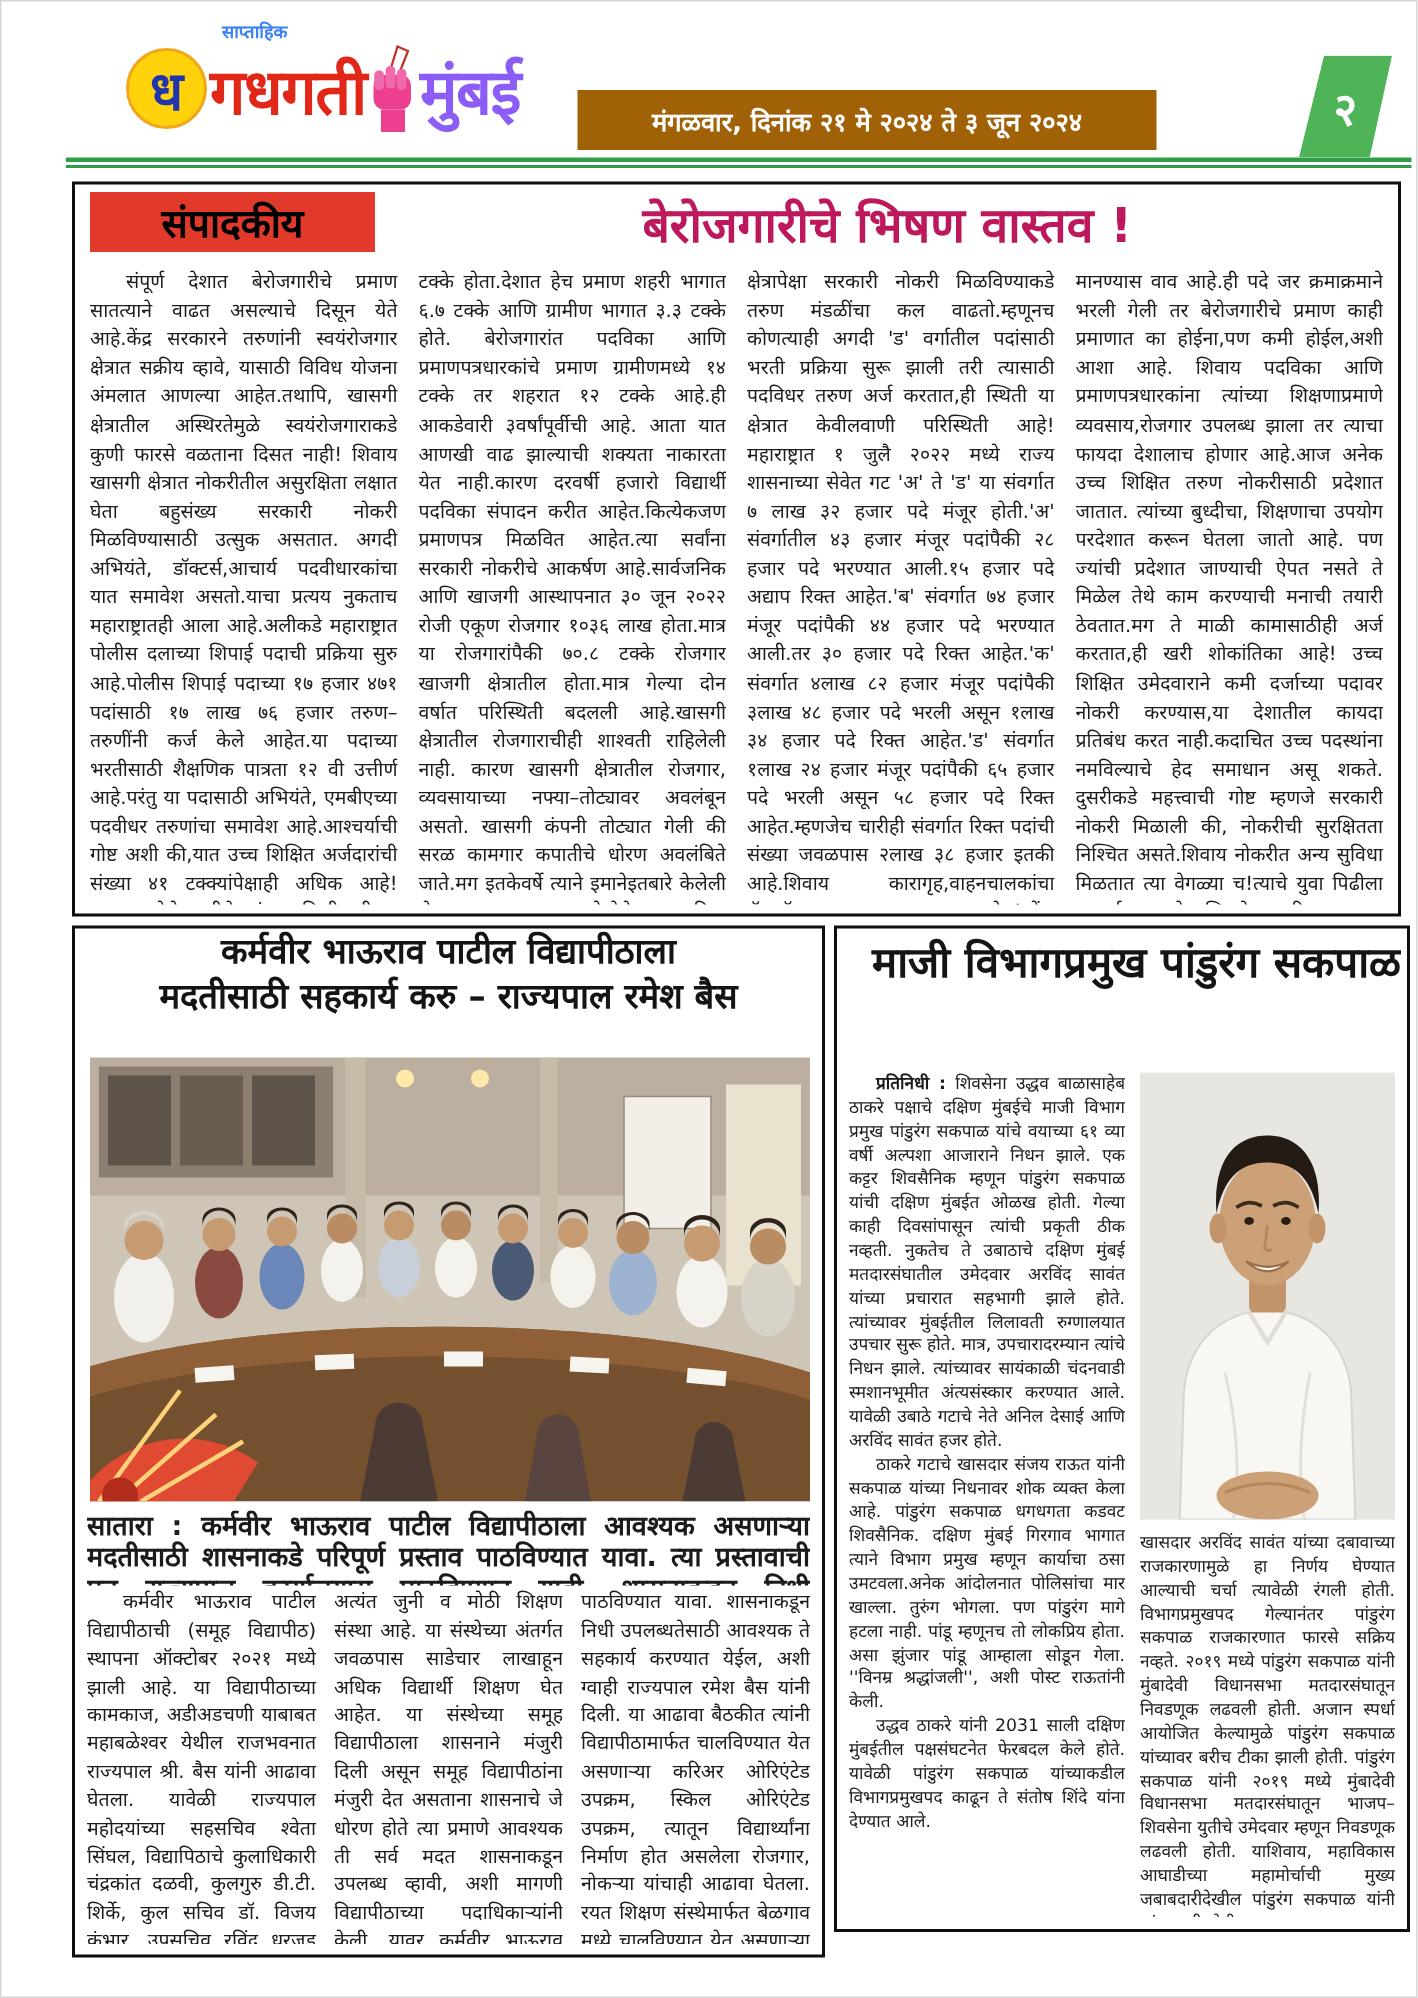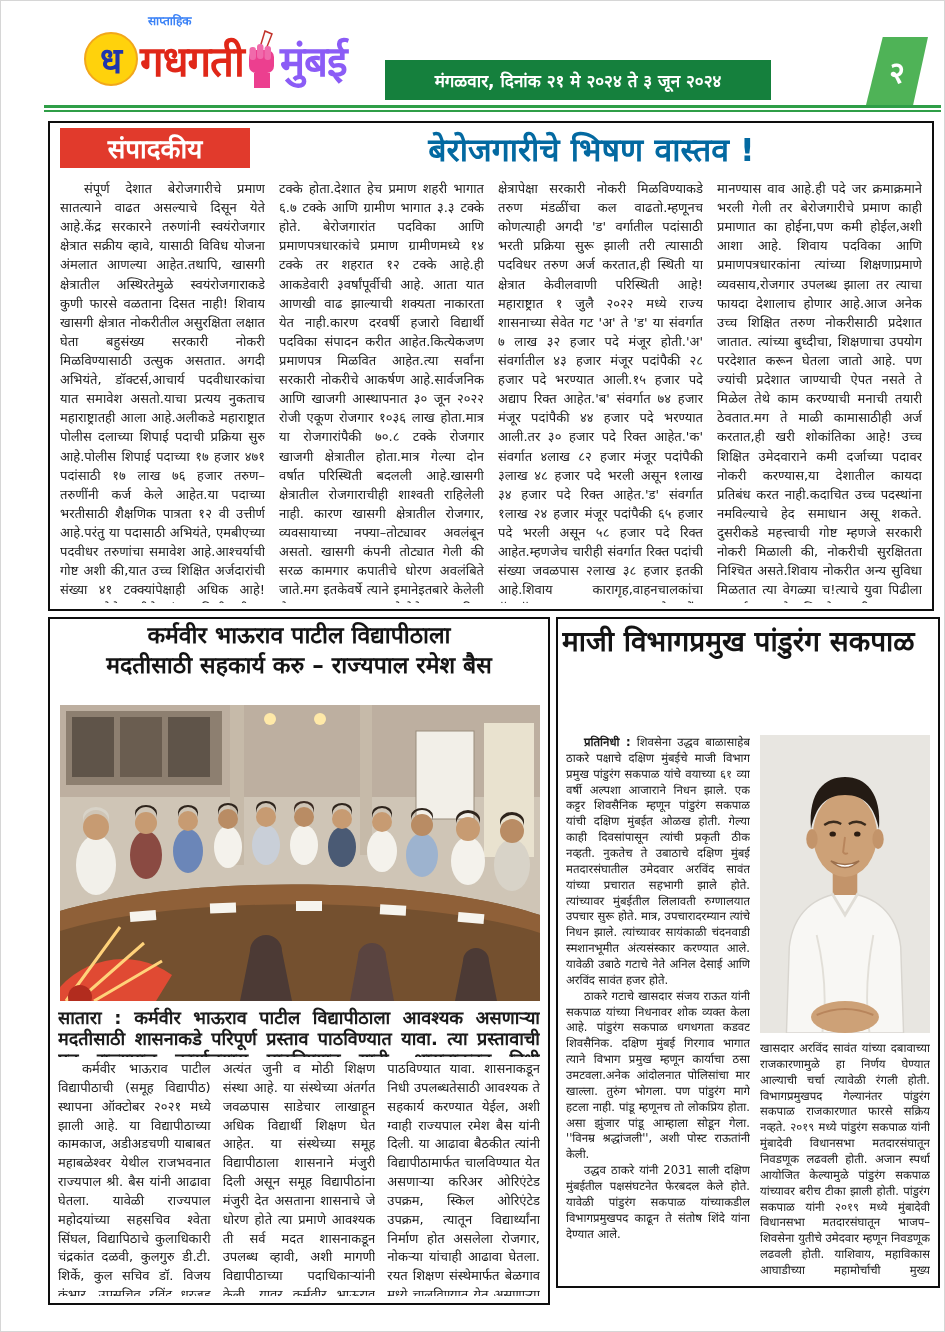--- a/index.html
+++ b/index.html
@@ -21,47 +21,47 @@
     background:#ffd20c; border:2px solid #f2a71b;
     display:flex; align-items:center; justify-content:center;
     font-size:36px; font-weight:800; color:#1e35ae; flex:0 0 auto;
   }
   .logo-mid { font-size:42px; font-weight:800; color:#e02718; letter-spacing:-1px; margin-left:2px; }
   .logo-fist { width:34px; height:58px; margin:0 1px; }
   .logo-city { font-size:42px; font-weight:800; color:#8b5cf6; letter-spacing:-1px; }
 
   .date-box {
     position:absolute; left:385px; top:60px; width:386px; height:40px;
-    background:#15803d; color:#ffffff; font-weight:bold; font-size:17px;
+    background:#a16207; color:#ffffff; font-weight:bold; font-size:17px;
     display:flex; align-items:center; justify-content:center;
   }
   .page-num {
     position:absolute; left:866px; top:37px; width:62px; height:68px;
     background:#4fb357;
     clip-path:polygon(27% 0, 100% 0, 76% 100%, 0 100%);
     color:#fff; font-size:30px; font-weight:bold;
     display:flex; align-items:center; justify-content:center;
   }
   .green-rule { position:absolute; left:44px; right:4px; top:105px; height:8px; }
   .green-rule .bar1 { height:3px; background:#2f9e47; }
   .green-rule .bar2 { height:2px; background:#2f9e47; margin-top:2px; }
 
   
   .editorial-box {
     position:absolute; left:48px; top:121px; width:886px; height:490px;
     border:2px solid #0e0e0e; background:#fff;
   }
   .edit-badge {
     position:absolute; left:10px; top:5px; width:190px; height:40px;
-    background:#e13a2c; color:#ffffff; font-size:26px; font-weight:800;
+    background:#e13a2c; color:#000000; font-size:26px; font-weight:800;
     display:flex; align-items:center; justify-content:center;
   }
   .edit-headline {
     position:absolute; left:215px; right:14px; top:4px;
-    text-align:center; font-size:32px; font-weight:800; color:#0369a1;
+    text-align:center; font-size:32px; font-weight:800; color:#be185d;
     white-space:nowrap; overflow:hidden;
   }
   .edit-cols {
     position:absolute; left:10px; right:10px; top:56px; bottom:6px;
     display:flex; gap:14px;
   }
   .edit-col {
     flex:1 1 0; overflow:hidden;
     font-size:13px; line-height:1.47; text-align:justify; color:#1c1c1c;
   }
@@ -95,26 +95,26 @@
     position:absolute; left:8px; right:8px; top:441px; bottom:7px;
     display:flex; gap:12px;
   }
   .al-col {
     flex:1 1 0; overflow:hidden;
     font-size:13px; line-height:1.45; text-align:justify;
   }
 
   .ar-headline {
     position:absolute; left:4px; right:4px; top:4px;
-    text-align:left; font-weight:800; color:#141414;
+    text-align:right; font-weight:800; color:#141414;
     font-size:28px; line-height:1.35; overflow:hidden;
   }
   .ar-body {
     position:absolute; left:8px; right:8px; top:96px; bottom:8px;
-    display:flex; gap:10px;margin-top:20px;
+    display:flex; gap:10px;
   }
   .ar-col1 { width:184px; flex:0 0 auto; overflow:hidden;
     font-size:11.5px; line-height:1.38; text-align:justify; }
   .ar-col1 p { margin:0; text-indent:18px; }
   .ar-col1 p.lead { text-indent:18px; }
   .ar-col2 { flex:1 1 auto; display:flex; flex-direction:column; overflow:hidden; }
   .photo-right { width:100%; height:298px; background:#eceae6; flex:0 0 auto; }
   .photo-right svg { display:block; width:100%; height:100%; }
   .ar-col2-text { flex:1 1 auto; overflow:hidden; margin-top:8px;
     font-size:11.5px; line-height:1.38; text-align:justify; }

